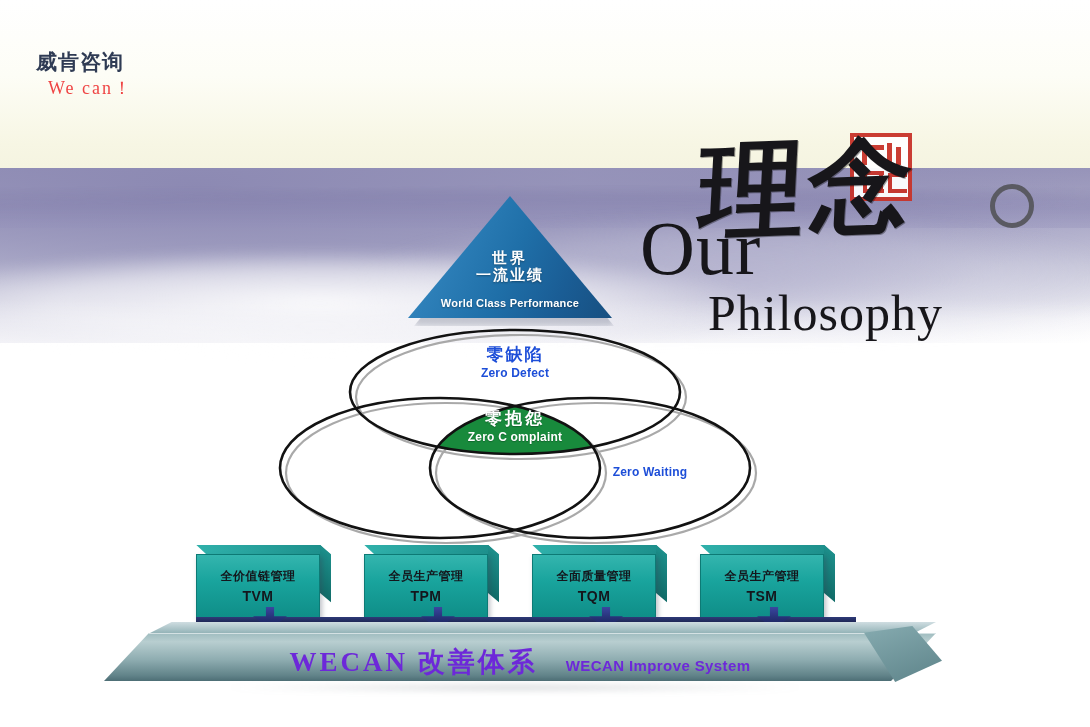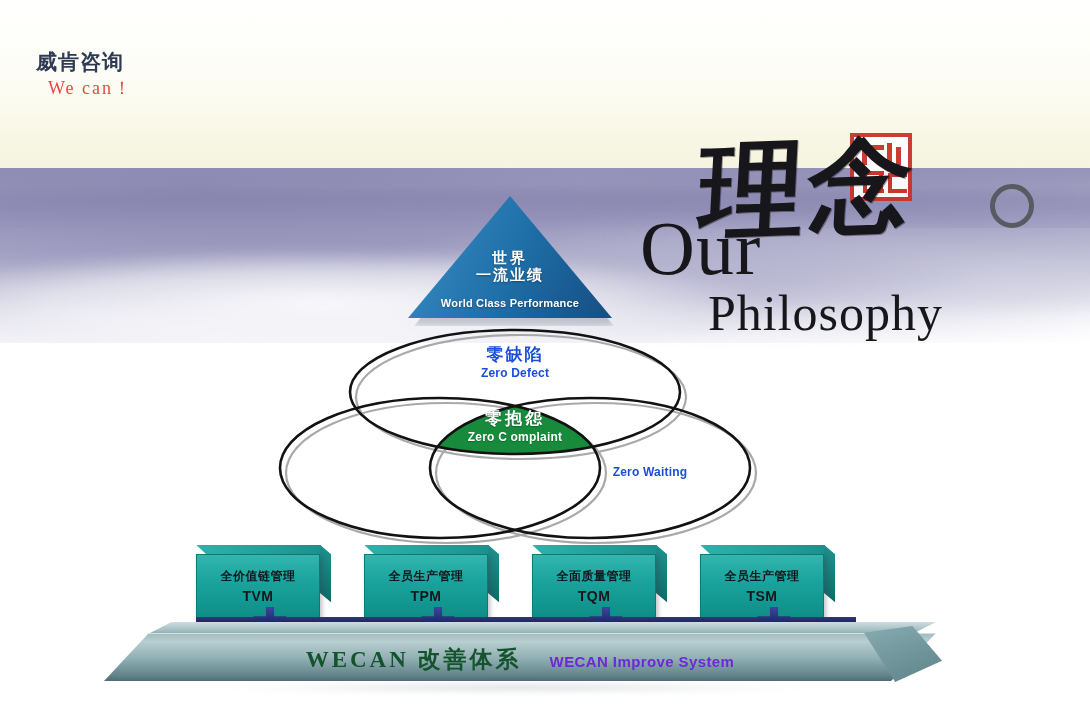--- a/index.html
+++ b/index.html
@@ -203,21 +203,21 @@
     position:absolute;left:120px;top:684px;width:790px;height:9px;
     background:radial-gradient(50% 60% at 50% 40%,rgba(90,100,110,0.30),rgba(255,255,255,0) 75%);
     filter:blur(3px);
   }
   .base-txt{
     position:absolute;left:0;top:22px;width:832px;text-align:center;
     display:flex;align-items:baseline;justify-content:center;gap:28px;
   }
   .base-cn{
     font-family:"Liberation Serif","DejaVu Serif",serif;
-    font-size:23px;font-weight:700;color:#14532d;letter-spacing:3px;
+    font-size:27px;font-weight:700;color:#6d28d9;letter-spacing:3px;
   }
   .base-en{
     font-family:"Liberation Sans","DejaVu Sans",sans-serif;
     font-size:15px;font-weight:700;color:#6d28d9;letter-spacing:0.4px;
   }
 </style>
 </head>
 <body>
 
 <div id="slide">

